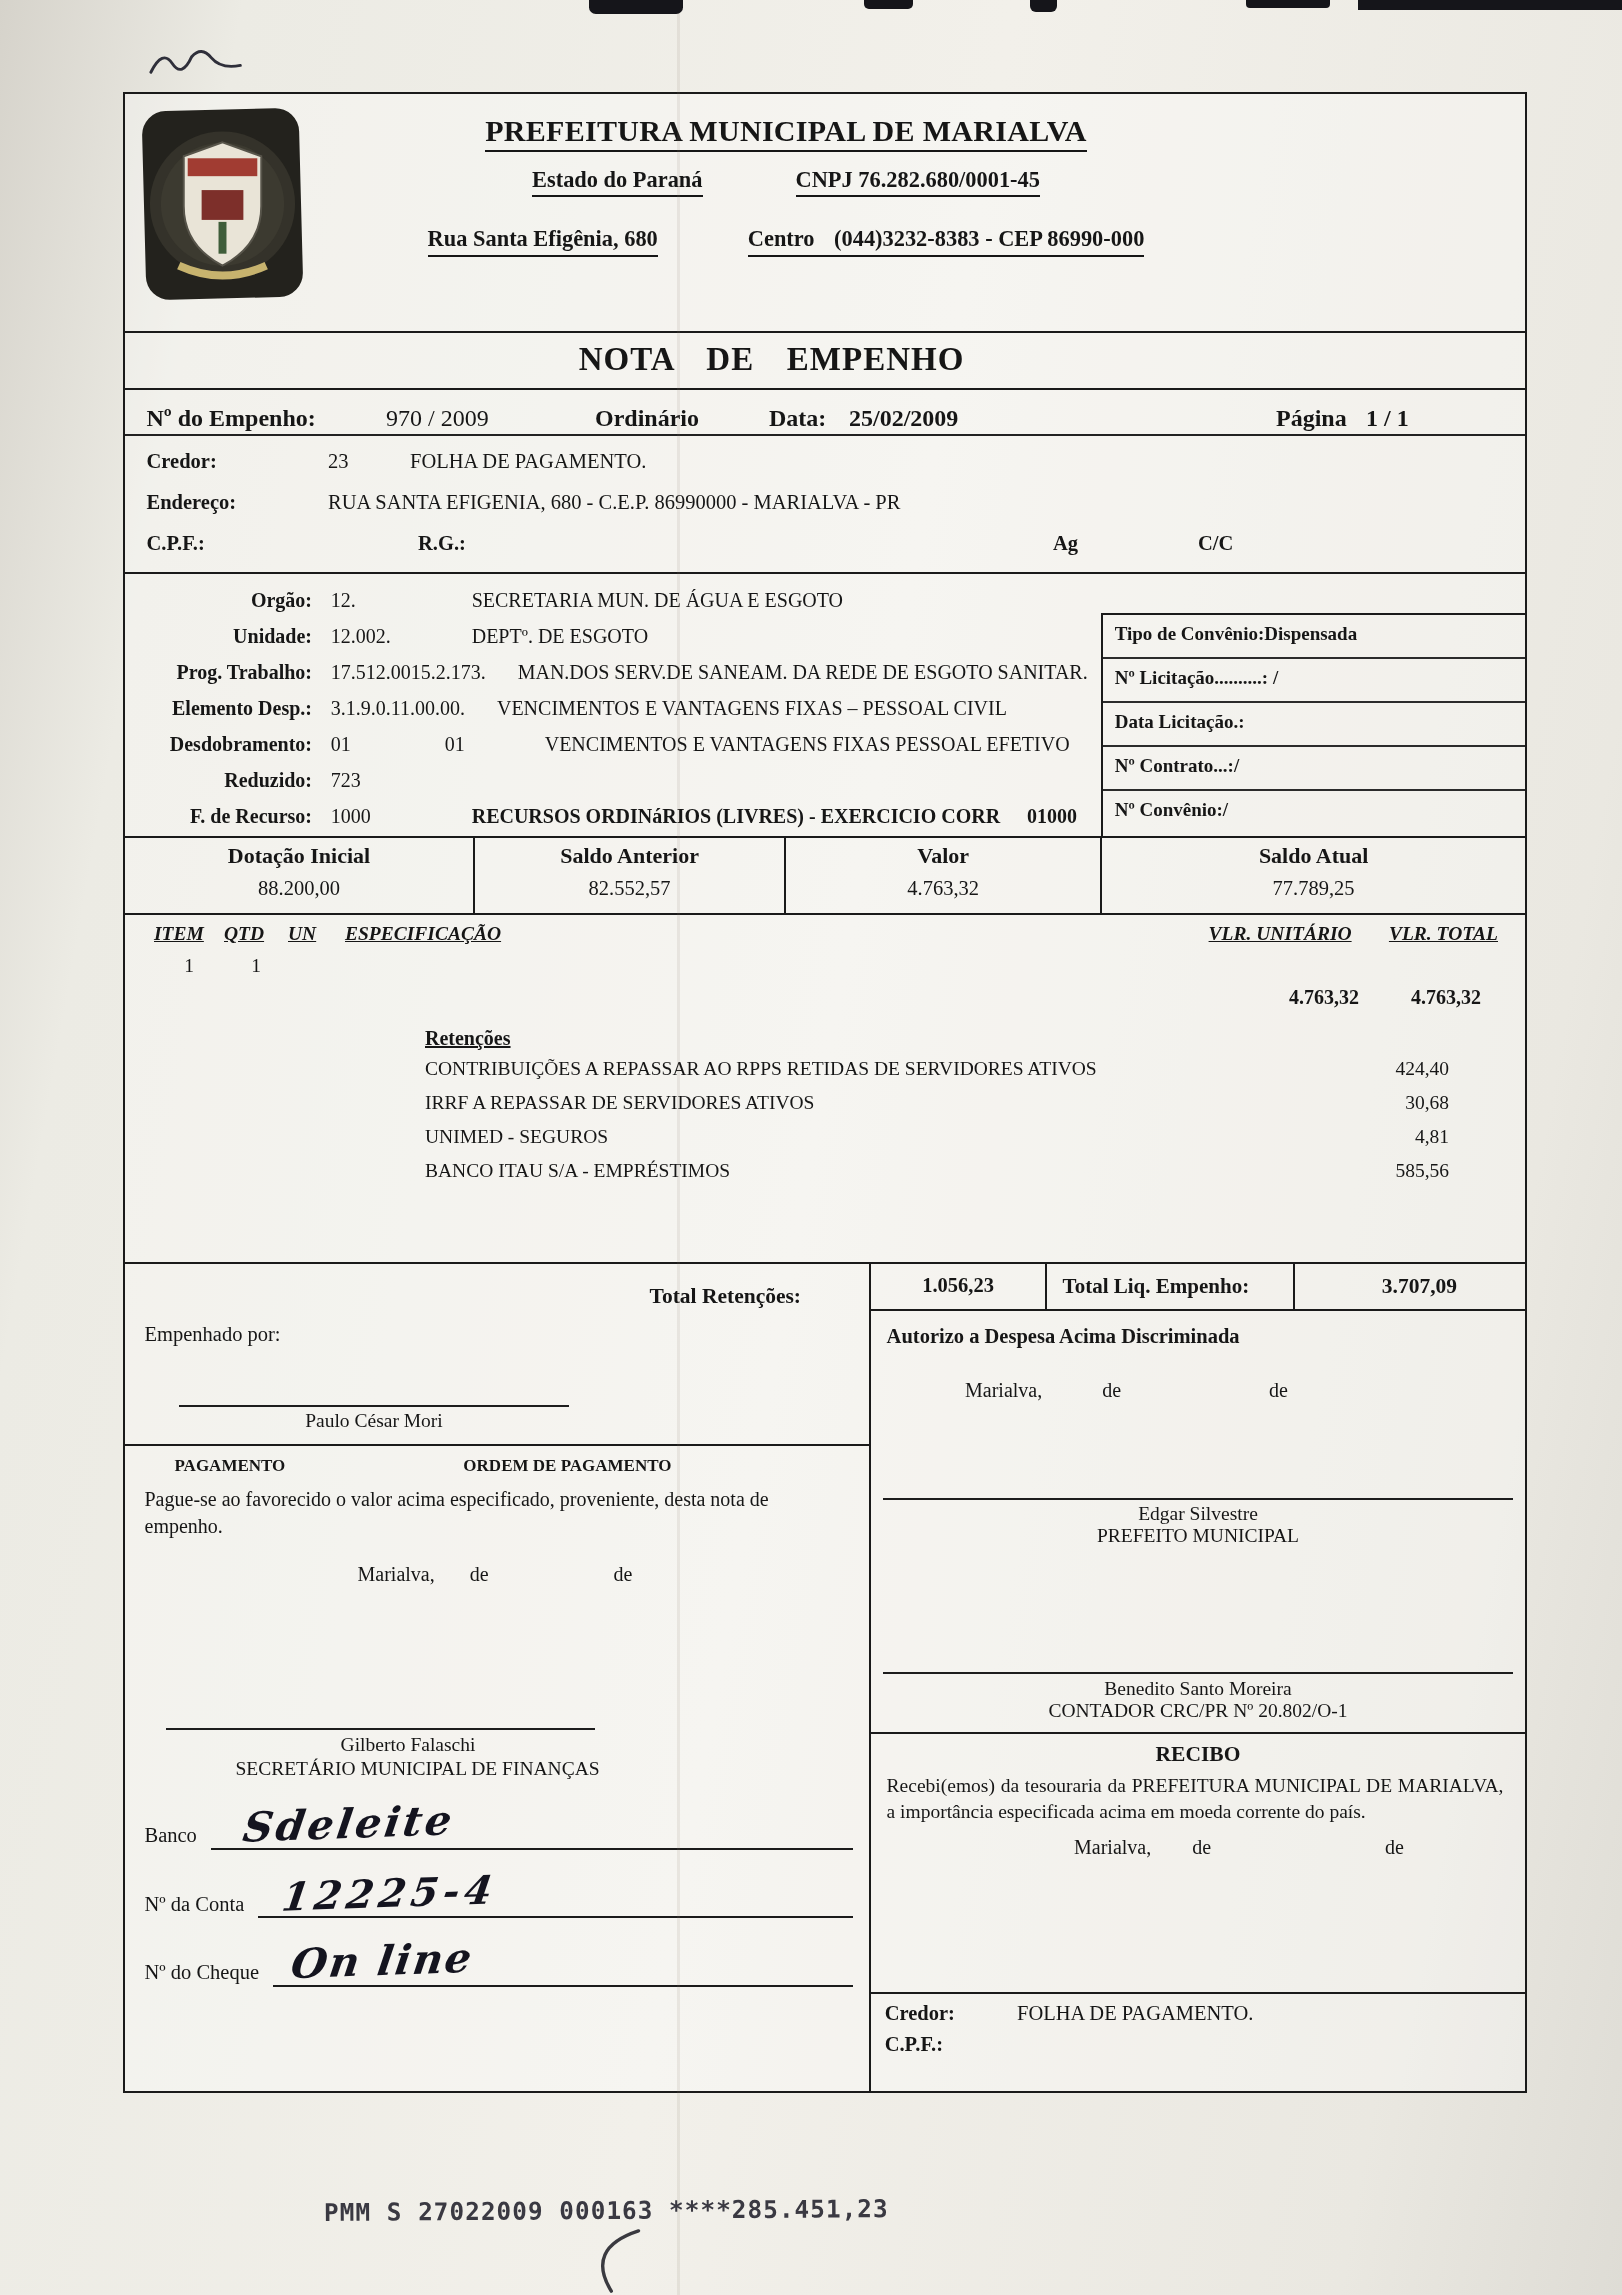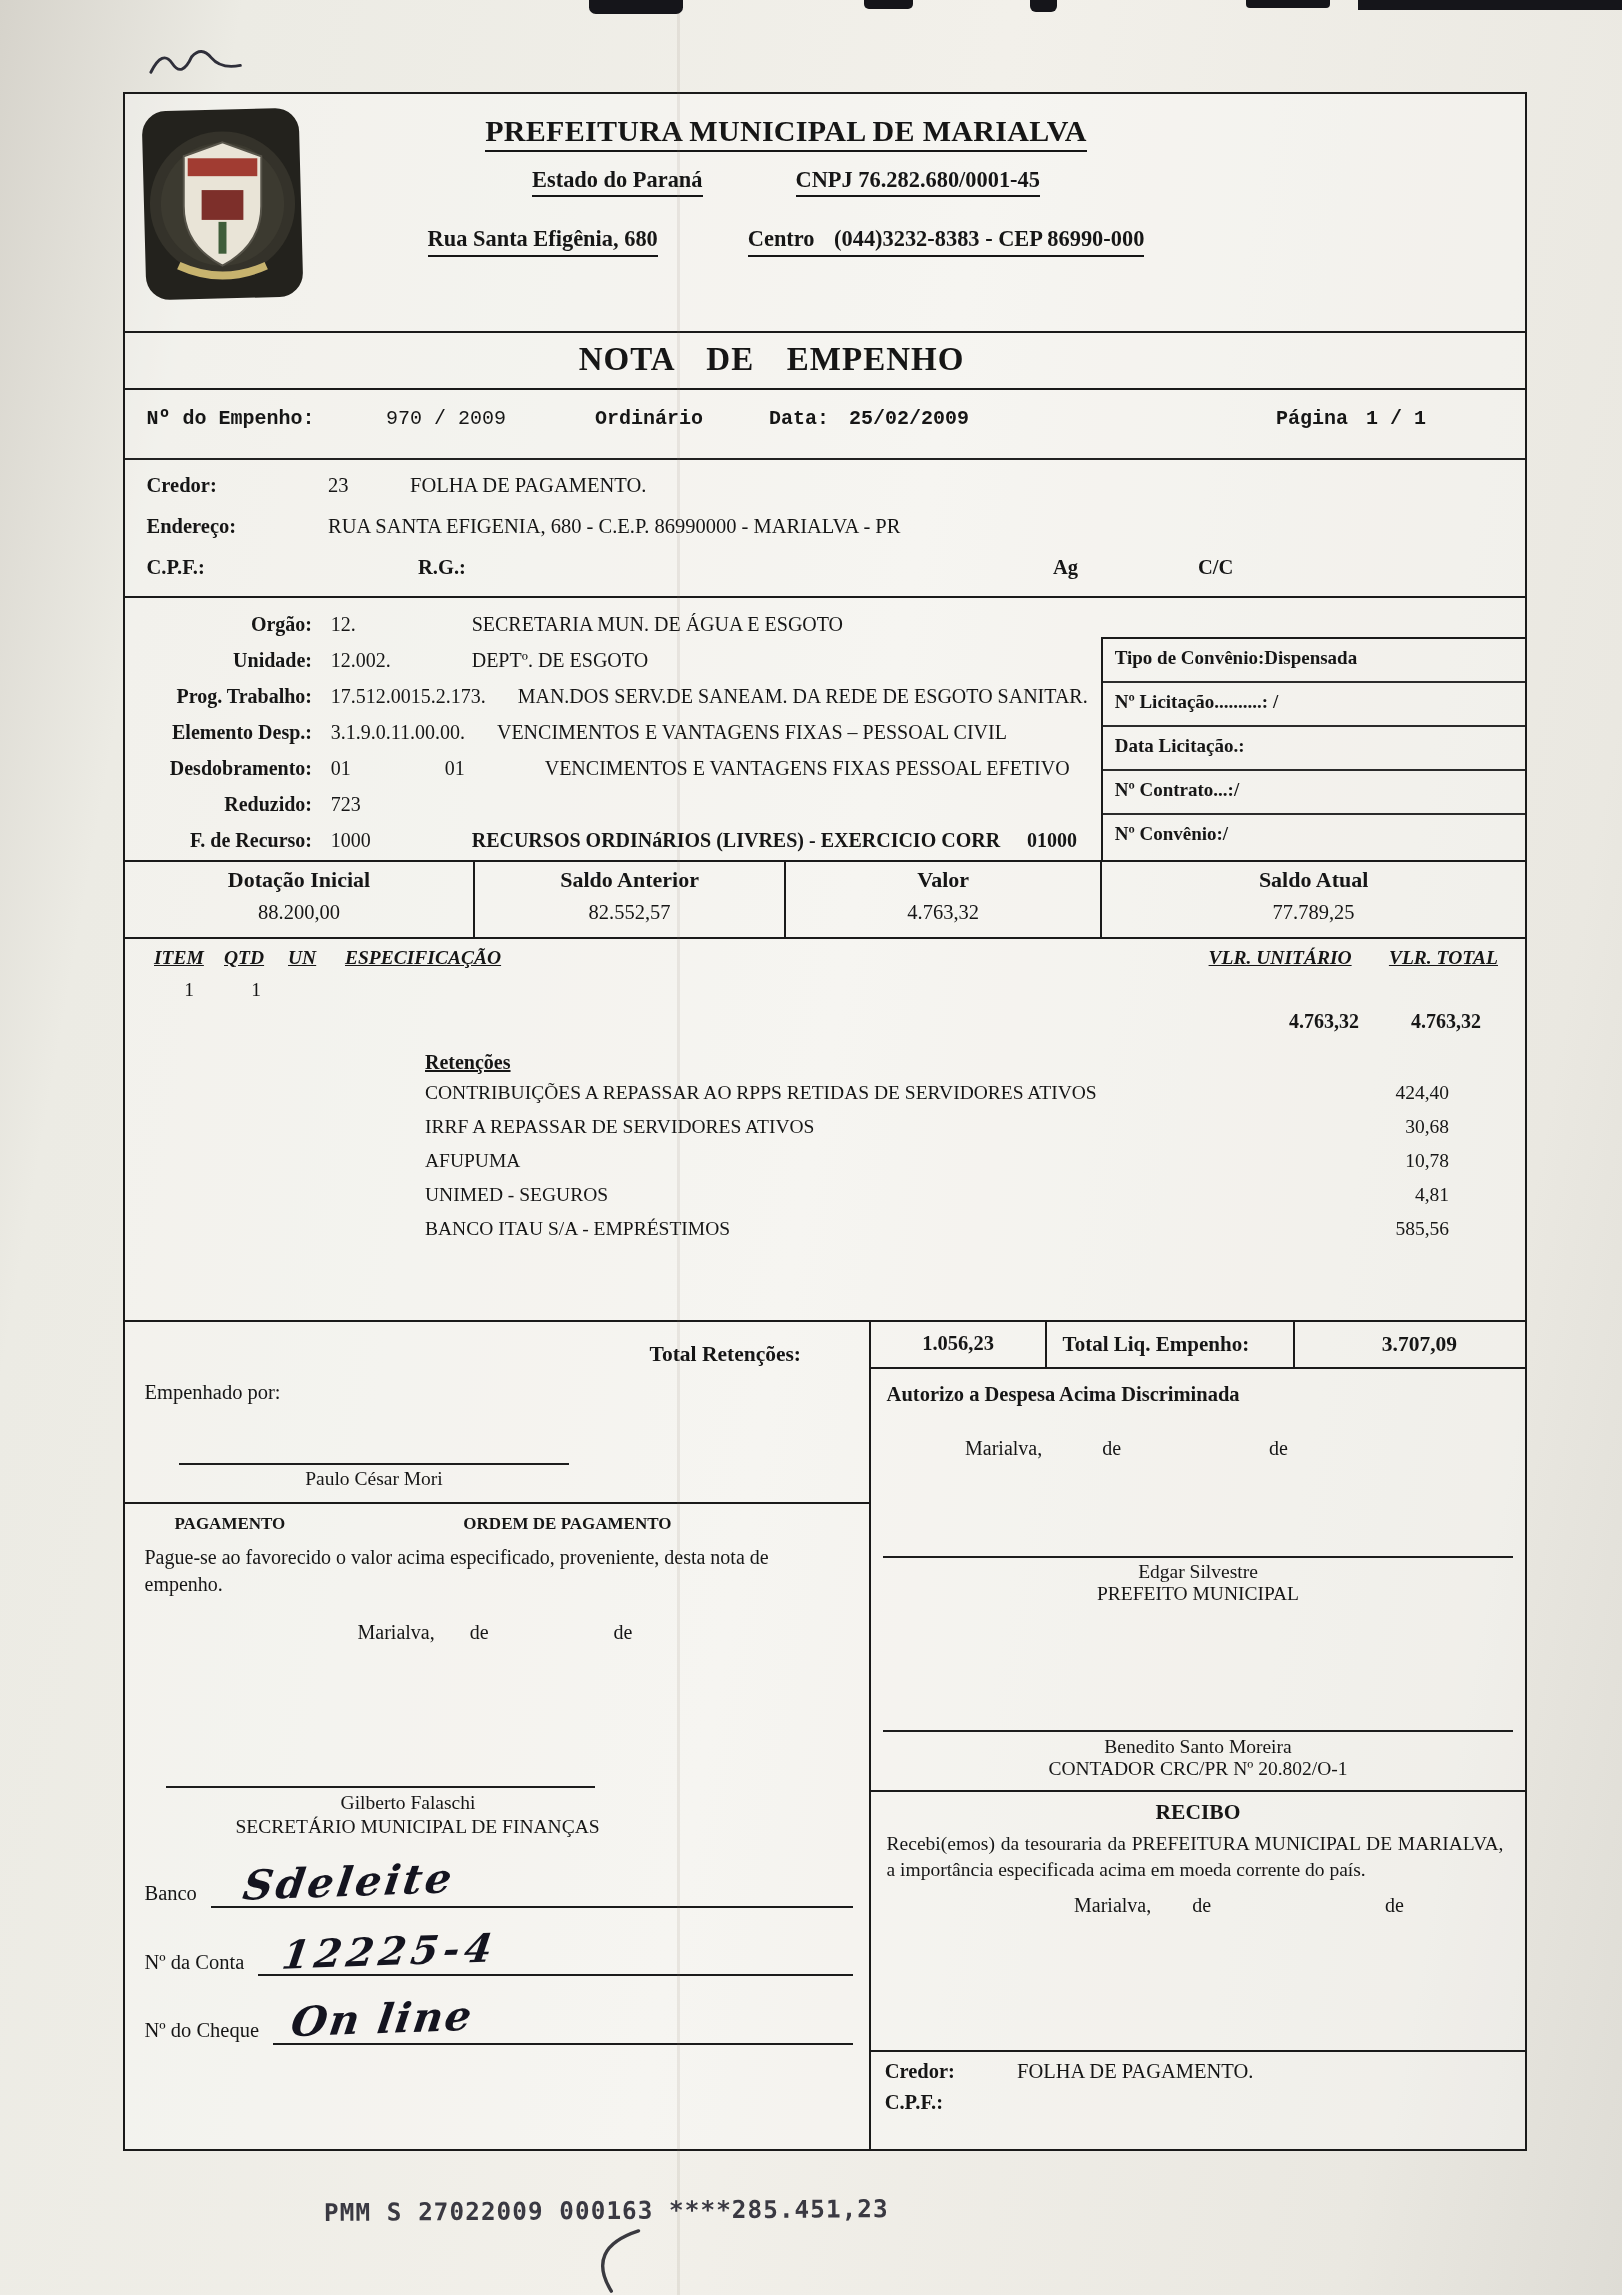--- a/index.html
+++ b/index.html
@@ -22,21 +22,21 @@
   .org-title { display:inline-block; font-size:30px; font-weight:bold; border-bottom:2.9px solid #161616; padding-bottom:2px; letter-spacing:0.3px; }
   .hdr-line2 { margin-top:15.6px; display:flex; justify-content:center; gap:93px; font-size:22.4px; font-weight:bold; }
   .hdr-line2 span { border-bottom:2.4px solid #161616; padding-bottom:2px; }
   .hdr-line3 { margin-top:29px; display:flex; justify-content:center; font-size:22.4px; font-weight:bold; }
   .street { border-bottom:2.4px solid #161616; padding-bottom:2.9px; }
   .centro-group { margin-left:90px; border-bottom:2.4px solid #161616; padding-bottom:2.9px; display:flex; gap:19.5px; }
 
   .nota { border-bottom:2.9px solid #1a1a1a; text-align:center; padding:7.8px 107px 9.8px 0; font-size:33px; font-weight:bold; word-spacing:23.4px; letter-spacing:1px; }
 
   
-  .emp-row { position:relative; height:70px; border-bottom:2px solid #222; font-size:20px; line-height:57px;font-family:Liberation Mono, monospace; }
+  .emp-row { position:relative; height:46px; border-bottom:2px solid #222; font-size:24px; line-height:57px; }
   .emp-row span { position:absolute; white-space:nowrap; }
   .e-label{left:21.5px;font-weight:bold;} .e-num{left:261px;} .e-tipo{left:470px;font-weight:bold;}
   .e-datal{left:644px;font-weight:bold;} .e-data{left:724px;font-weight:bold;}
   .e-pagl{left:1151px;font-weight:bold;} .e-pag{left:1241px;font-weight:bold;}
 
   
   .credor { padding:5.9px 0 7.8px; border-bottom:2.9px solid #1a1a1a; }
   .c-row { position:relative; height:41px; line-height:41px; font-size:20.5px; }
   .c-row span { position:absolute; white-space:nowrap; }
   .lab { font-weight:bold; }
@@ -299,24 +299,20 @@
     <div class="ret-title">Retenções</div>
     <div class="ret-row">
       <span class="ret-desc">CONTRIBUIÇÕES A REPASSAR AO RPPS RETIDAS DE SERVIDORES ATIVOS</span>
       <span class="ret-val">424,40</span>
     </div>
     <div class="ret-row">
       <span class="ret-desc">IRRF A REPASSAR DE SERVIDORES ATIVOS</span>
       <span class="ret-val">30,68</span>
     </div>
     <div class="ret-row">
-      <span class="ret-desc">AFUPUMA</span>
-      <span class="ret-val">10,78</span>
-    </div>
-    <div class="ret-row">
       <span class="ret-desc">UNIMED - SEGUROS</span>
       <span class="ret-val">4,81</span>
     </div>
     <div class="ret-row">
       <span class="ret-desc">BANCO ITAU S/A - EMPRÉSTIMOS</span>
       <span class="ret-val">585,56</span>
     </div>
   </div>
 
   <div class="gap"></div>

